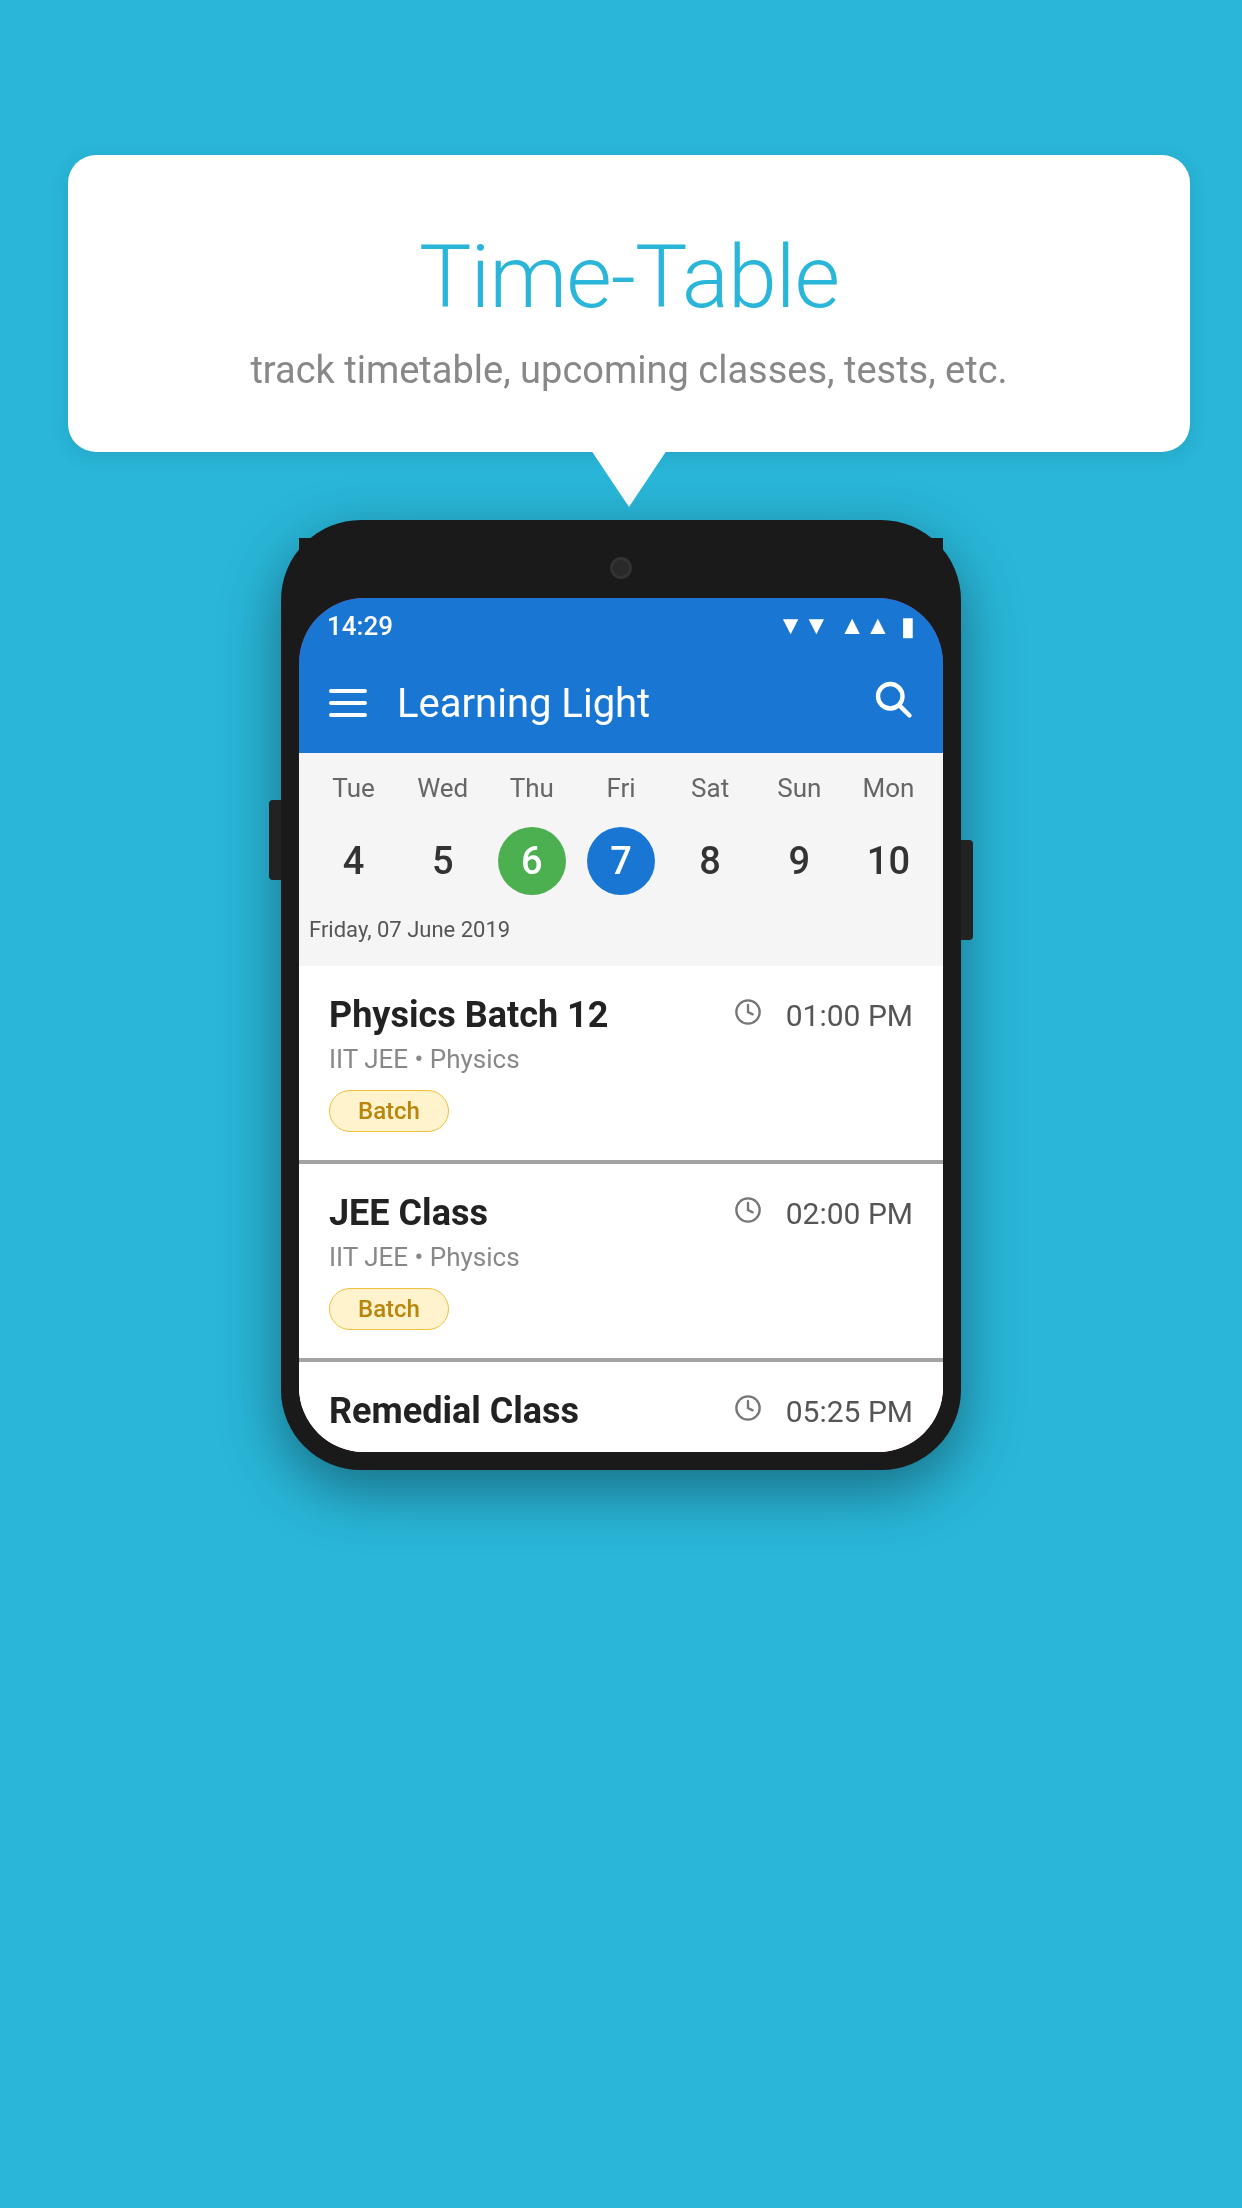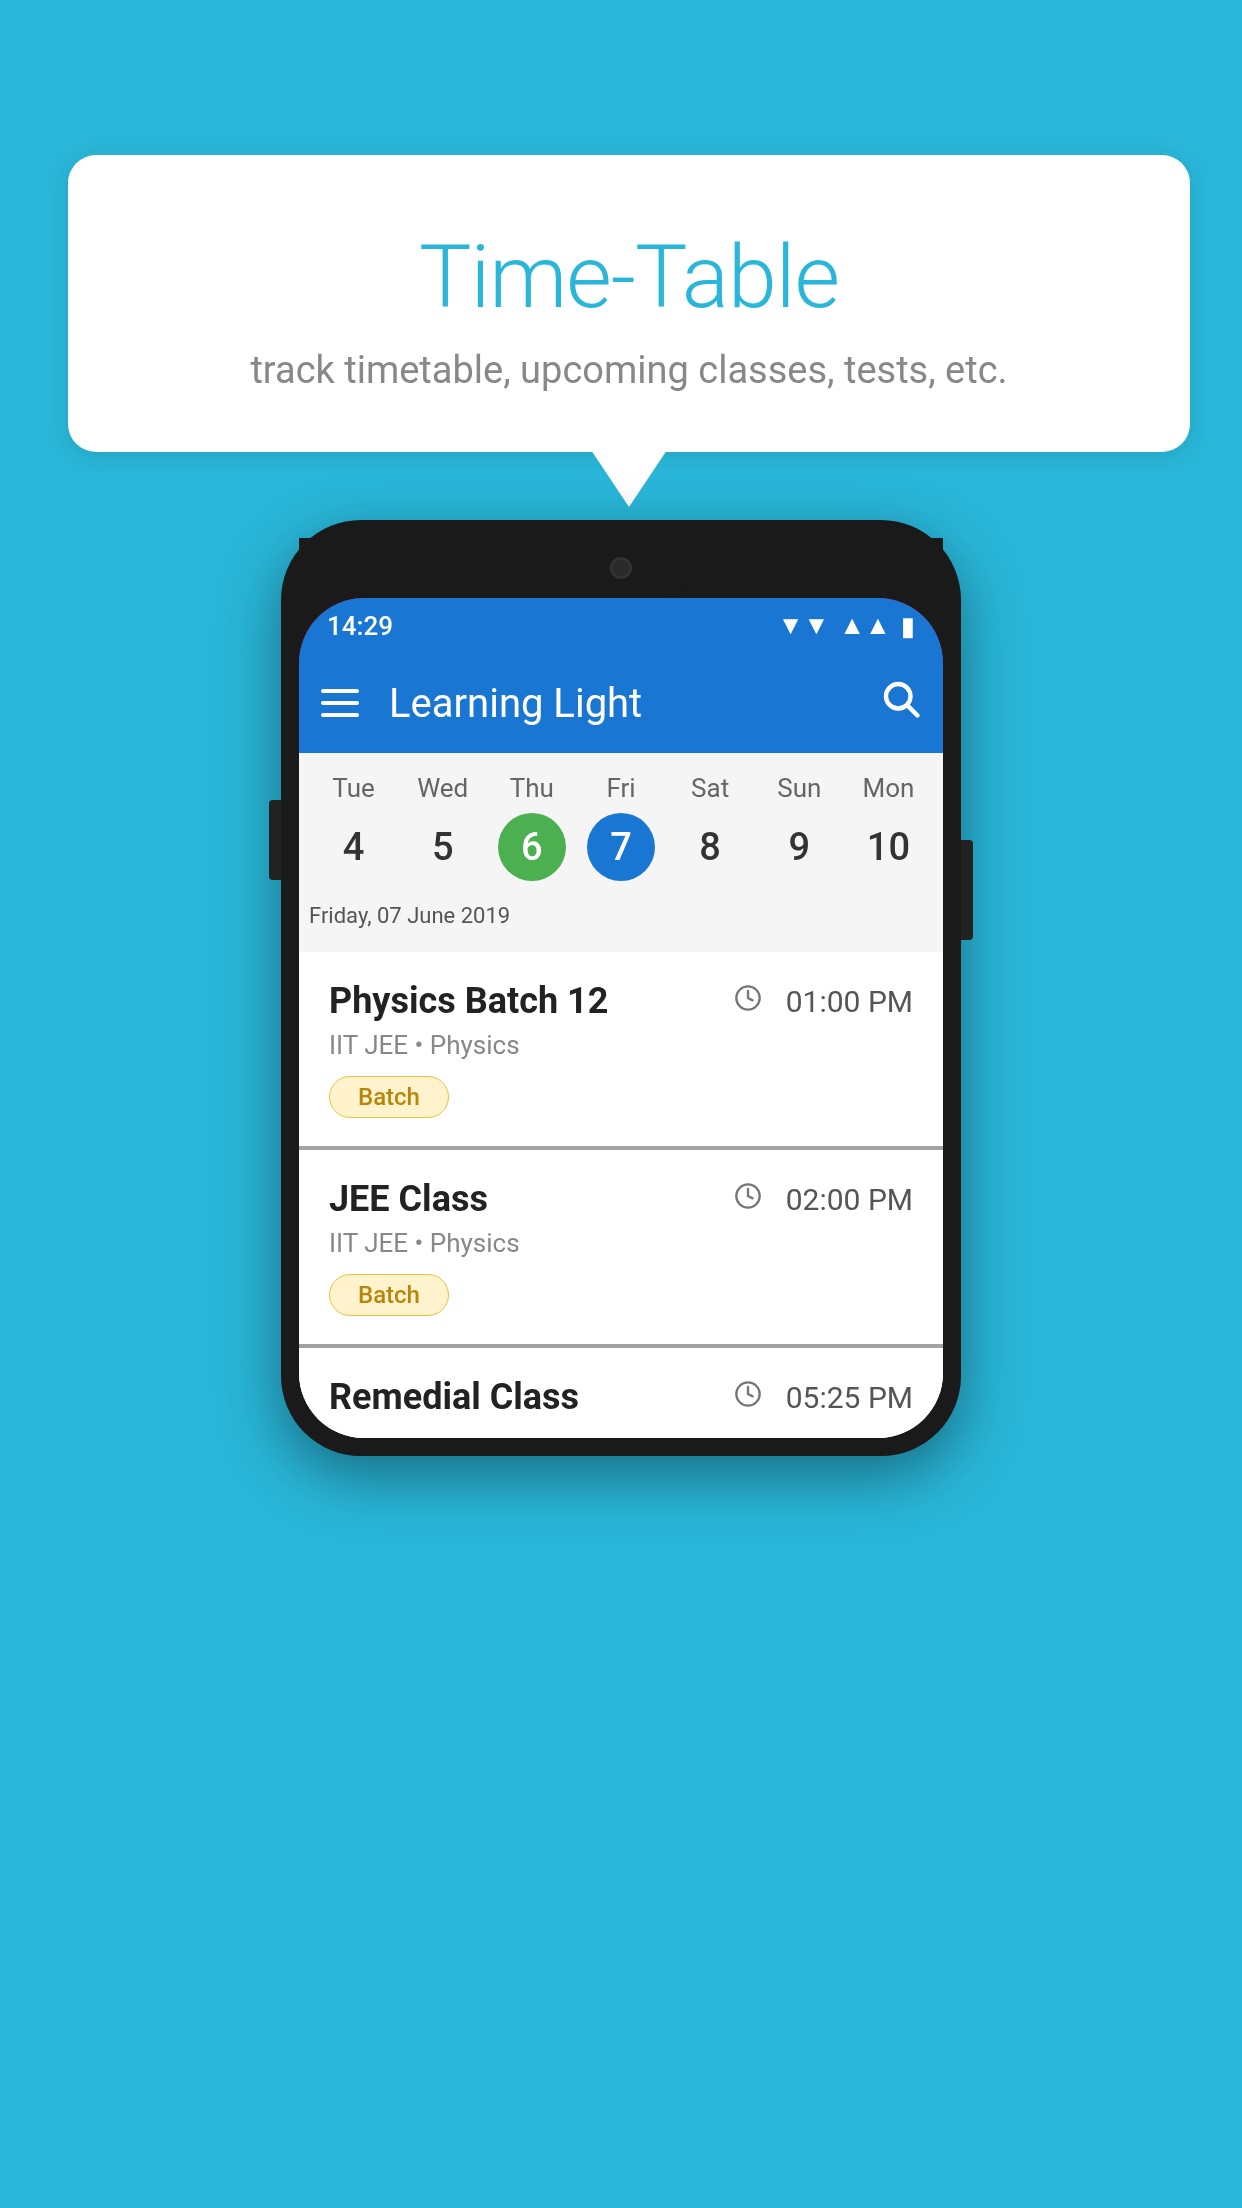--- a/index.html
+++ b/index.html
@@ -156,21 +156,21 @@
       align-items: center;
       gap: 10px;
     }
 
     
     .app-bar {
       background: #1976D2;
       height: 100px;
       display: flex;
       align-items: center;
-      padding: 0 22px;
+      padding: 0 30px;
       color: white;
     }
 
     .hamburger {
       font-size: 40px;
       color: white;
       margin-right: 30px;
       cursor: pointer;
       display: flex;
       flex-direction: column;
@@ -206,21 +206,21 @@
     .days-row {
       display: flex;
       justify-content: space-around;
       margin-bottom: 12px;
     }
 
     .day-col {
       display: flex;
       flex-direction: column;
       align-items: center;
-      gap: 10px;
+      gap: 24px;
       width: 80px;
     }
 
     .day-name {
       font-size: 26px;
       color: #666;
       font-weight: 400;
     }
 
     .day-num {

